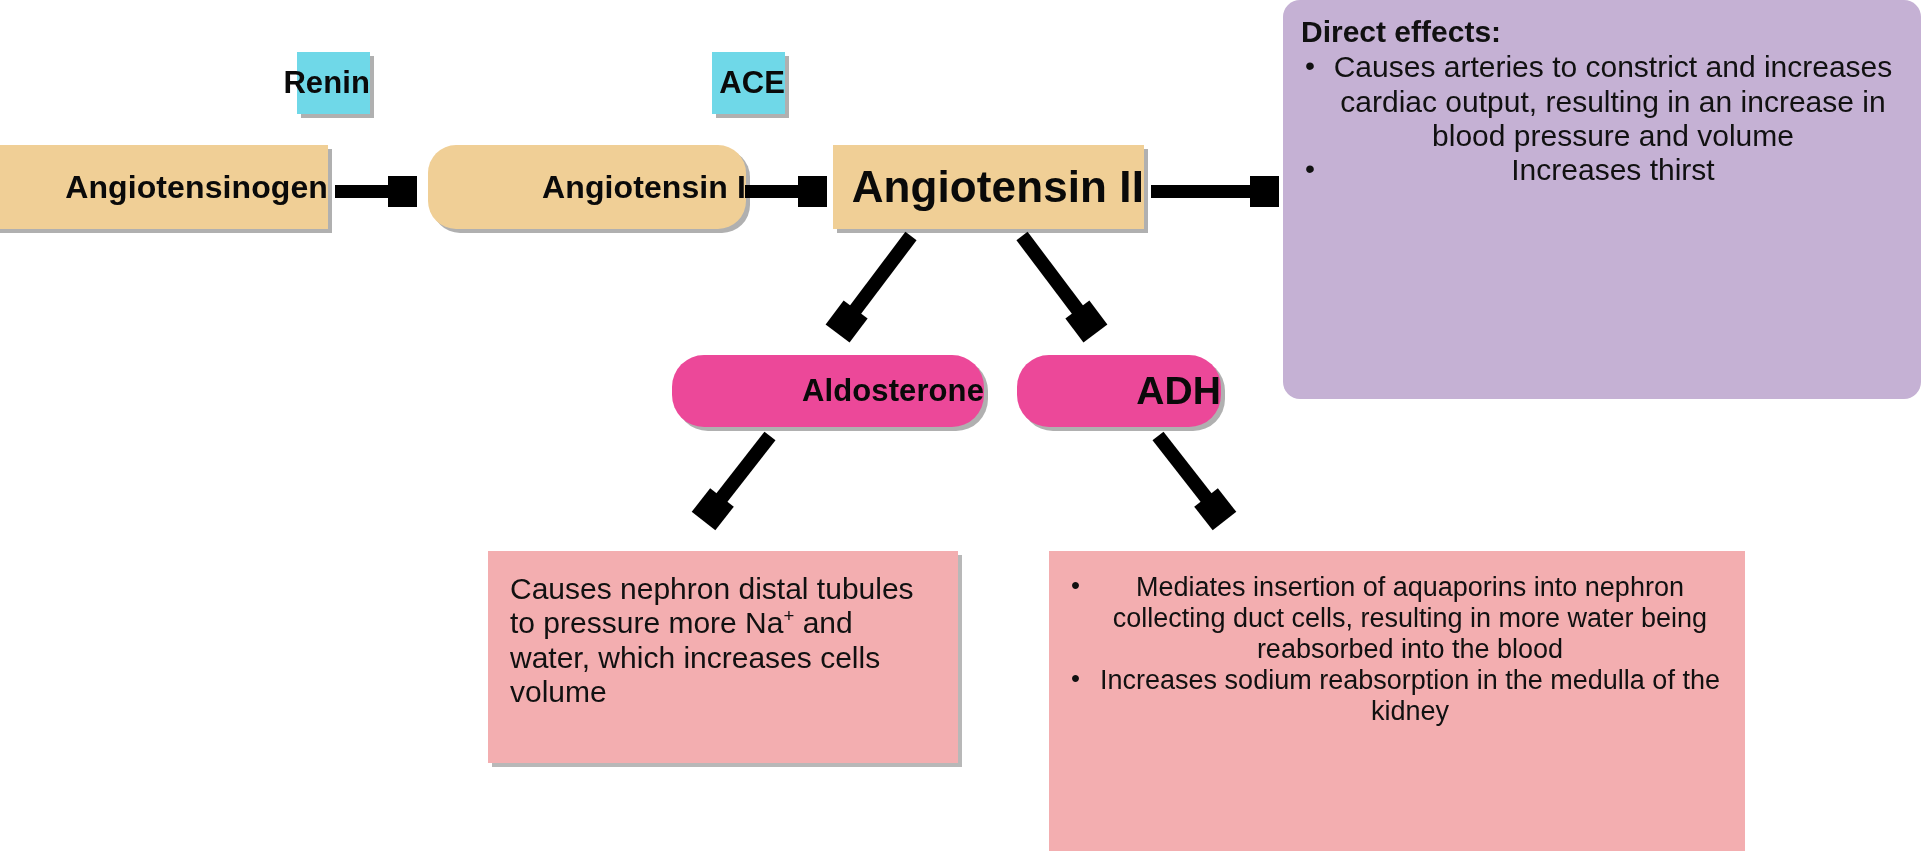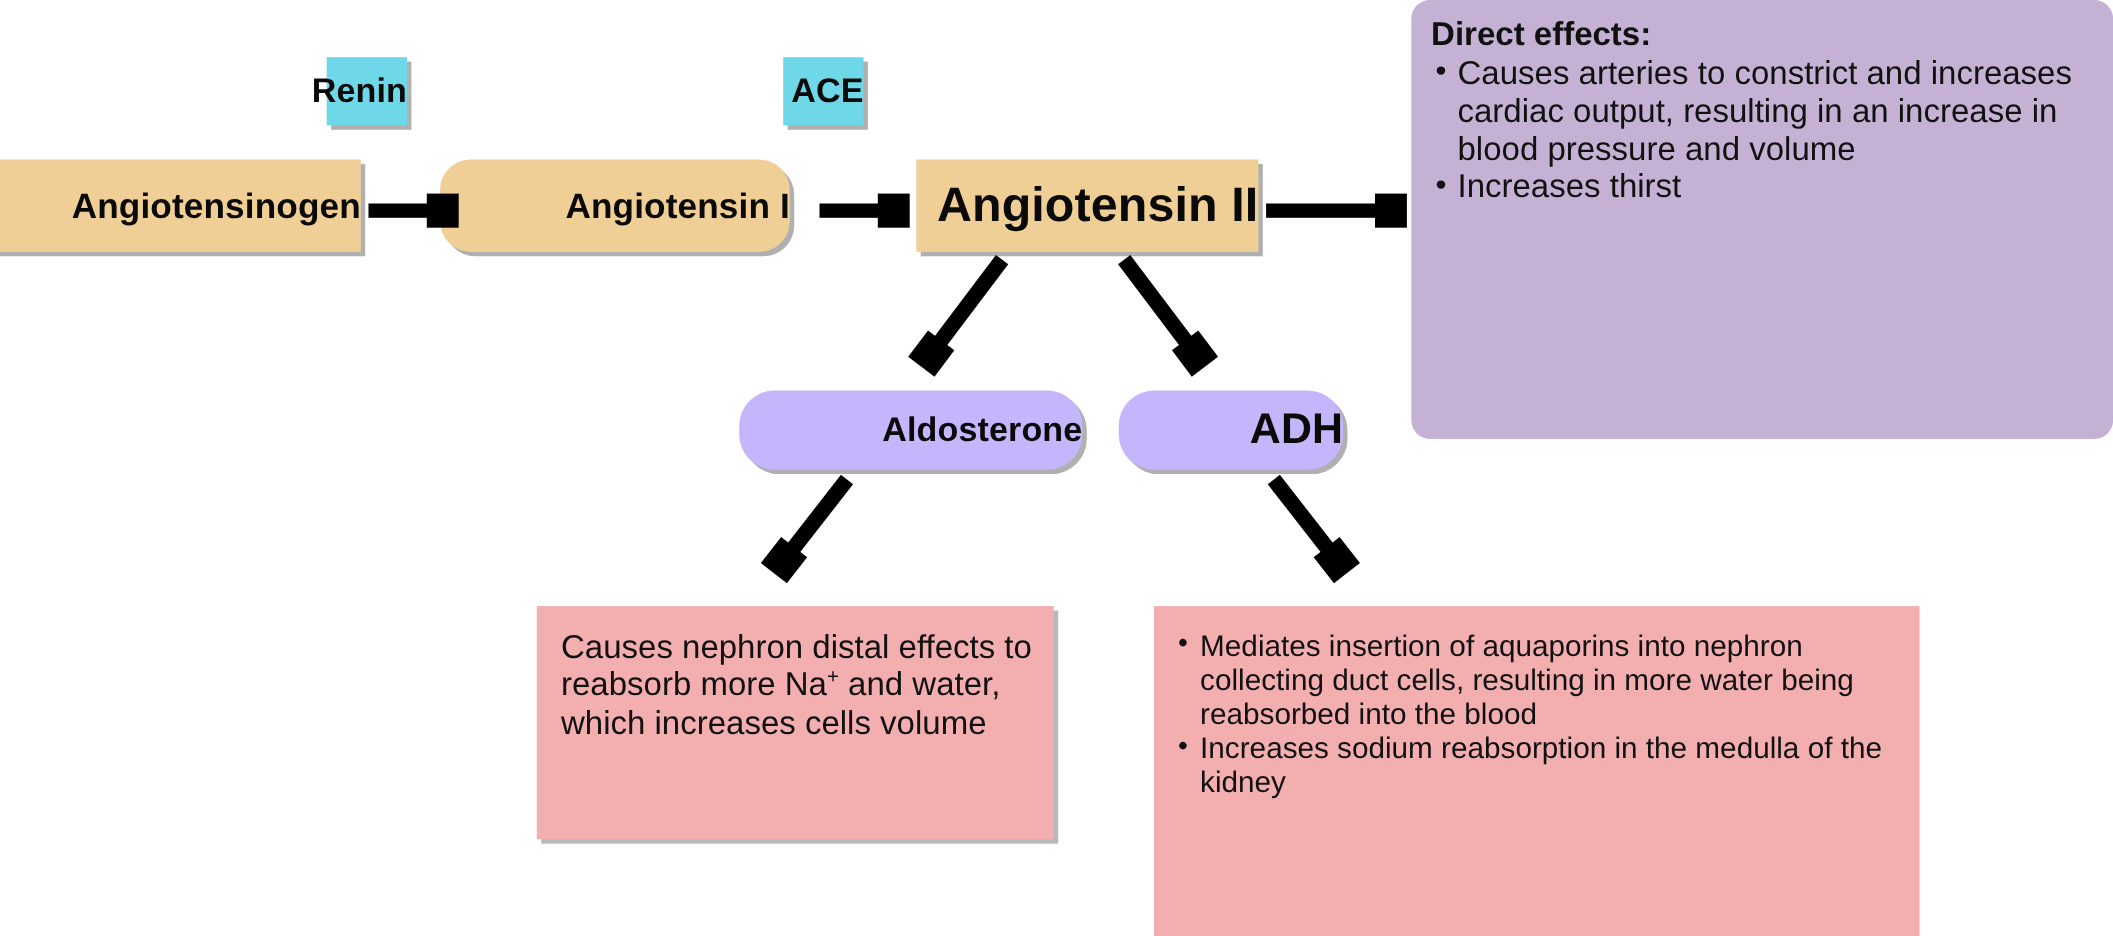--- a/index.html
+++ b/index.html
@@ -30,21 +30,21 @@
     font-weight:bold;
     letter-spacing:.1px;
     white-space:nowrap;
   }
 
   
   .enzyme{ background:#6fd8e8; }
   
   .peptide{ background:#f0cf96; }
   
-  .hormone{ background:#c4b5fd;border-radius:32px; }
+  .hormone{ background:#ec4899;border-radius:32px; }
 
   
   .panel{
     position:absolute;
     box-sizing:border-box;
     color:#111111;
     line-height:1.145;
   }
   .panel-purple{ background:#c5b1d4;border-radius:17px; }
   .panel-pink{ background:#f3aeb0; box-shadow:4px 4px 0 0 #b8b8b8; }
@@ -56,20 +56,21 @@
   }
   .panel ul{
     list-style:none;
     margin:0;
     padding:0;
   }
   .panel li{
     position:relative;
     padding-left:24px;
     margin:0;
+    text-align:center;
   }
   .panel li::before{
     content:"\2022";
     position:absolute;
     left:4px;
     top:-1px;
     font-size:.95em;
   }
   .panel p.plain{
     margin:0;
@@ -127,21 +128,21 @@
   </div>
 
   <div class="nodebox enzyme" style="left:712px;top:52px;width:73px;height:62px;font-size:31px;">
     <span class="lbl">ACE</span>
   </div>
 
   <div class="nodebox peptide" style="left:-8px;top:145px;width:336px;height:84px;font-size:32px;">
     <span class="lbl">Angiotensinogen</span>
   </div>
 
-  <div class="nodebox peptide" style="left:400px;top:145px;width:318px;height:84px;font-size:32px;border-radius:28px;">
+  <div class="nodebox peptide" style="left:428px;top:145px;width:318px;height:84px;font-size:32px;border-radius:28px;">
     <span class="lbl">Angiotensin I</span>
   </div>
 
   <div class="nodebox peptide" style="left:833px;top:145px;width:311px;height:84px;font-size:44px;">
     <span class="lbl">Angiotensin II</span>
   </div>
 
   <div class="nodebox hormone" style="left:672px;top:355px;width:312px;height:72px;font-size:31px;">
     <span class="lbl">Aldosterone</span>
   </div>
@@ -187,21 +188,21 @@
 
   <div class="panel panel-purple" style="left:1283px;top:0px;width:638px;height:399px;padding:15px 20px 10px 18px;font-size:30px;">
     <span class="ptitle">Direct effects:</span>
     <ul>
       <li>Causes arteries to constrict and increases cardiac output, resulting in an increase in blood pressure and volume</li>
       <li>Increases thirst</li>
     </ul>
   </div>
 
   <div class="panel panel-pink" style="left:488px;top:551px;width:470px;height:212px;padding:21px 18px 10px 22px;font-size:30px;">
-    <p class="plain"><span>Causes nephron distal effects to reabsorb more Na</span><sup>+</sup><span> and water, which increases cells volume</span></p>
+    <p class="plain"><span>Causes nephron distal tubules to pressure more Na</span><sup>+</sup><span> and water, which increases cells volume</span></p>
   </div>
 
   <div class="panel panel-pink" style="left:1049px;top:551px;width:696px;height:300px;padding:21px 16px 10px 18px;font-size:27px;box-shadow:none;">
     <ul>
       <li>Mediates insertion of aquaporins into nephron collecting duct cells, resulting in more water being reabsorbed into the blood</li>
       <li>Increases sodium reabsorption in the medulla of the kidney</li>
     </ul>
   </div>
 
 </div>

